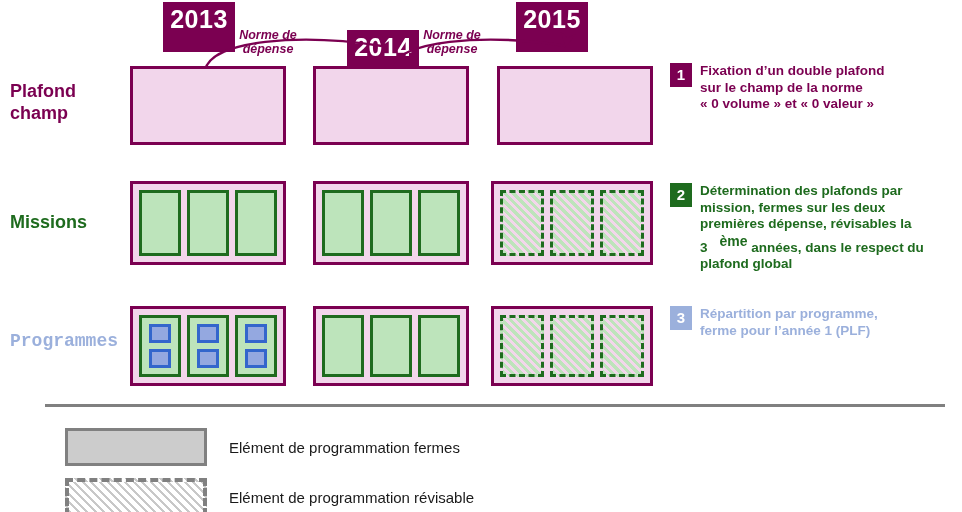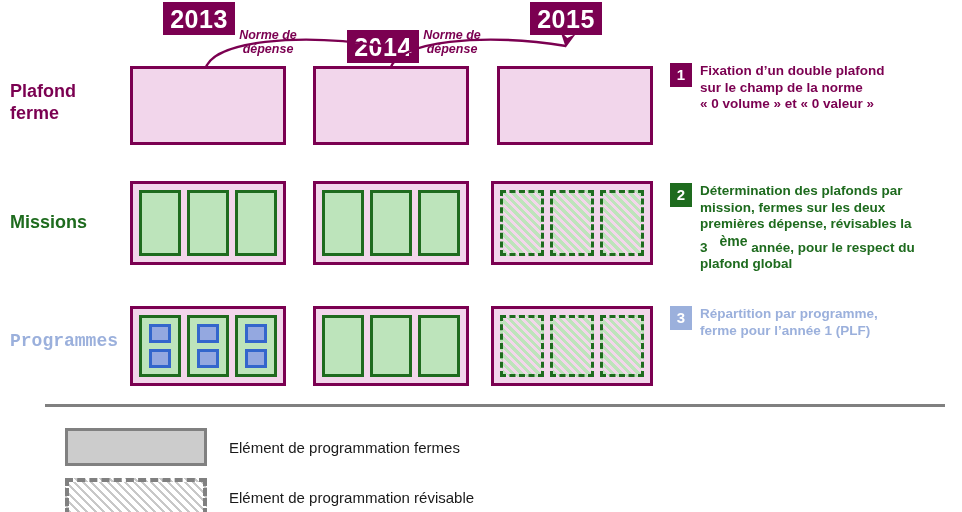--- a/index.html
+++ b/index.html
@@ -4,21 +4,21 @@
 <style>
   html,body{margin:0;padding:0;background:#ffffff;}
   body{width:962px;height:512px;position:relative;overflow:hidden;
        font-family:"Liberation Sans","DejaVu Sans",sans-serif;}
 
   .stage{position:absolute;inset:0;}
 
   
   .year-chip{position:absolute;background:#7B0051;color:#ffffff;
              font-weight:bold;font-size:25px;line-height:34px;
-             text-align:center;letter-spacing:.5px;height:33px;width:72px;}
+             text-align:center;letter-spacing:.5px;height:50px;width:72px;}
 
   
   .norme-label{position:absolute;color:#7B0051;font-style:italic;
                font-weight:bold;font-size:12.5px;line-height:14px;
                text-align:center;width:110px;}
 
   
   .row-label{position:absolute;font-weight:bold;font-size:18px;line-height:22px;}
   .row-label.plafond{color:#7B0051;}
   .row-label.missions{color:#1E6B1E;}
@@ -75,21 +75,21 @@
   svg.arrows{position:absolute;left:0;top:0;width:962px;height:80px;
              overflow:visible;pointer-events:none;}
 </style>
 </head>
 <body>
 
 <div class="stage">
 
   <div class="year-chip" style="left:163px;top:2px;">2013</div>
   <div class="year-chip" style="left:347px;top:2px;margin-top:28px;">2014</div>
-  <div class="year-chip" style="left:530px;top:2px;">2015</div>
+  <div class="year-chip" style="left:516px;top:2px;">2015</div>
 
   <svg class="arrows" viewBox="0 0 962 80">
     <defs>
       <marker id="ah" markerWidth="7" markerHeight="7" refX="3.2" refY="5.6" orient="auto" markerUnits="strokeWidth">
         <path d="M0,0 L3.2,6.2 L6.4,0 L3.2,2.2 Z" fill="#7B0051"></path>
       </marker>
     </defs>
     <path d="M205,70 C212,40 300,33 382,46" fill="none" stroke="#7B0051" stroke-width="2.4" marker-end="url(#ah)"></path>
     <path d="M390,70 C396,40 485,33 566,46" fill="none" stroke="#7B0051" stroke-width="2.4" marker-end="url(#ah)"></path>
   </svg>
@@ -98,21 +98,21 @@
     <div>Norme de</div>
     <div>dépense</div>
   </div>
   <div class="norme-label" style="left:397px;top:28px;">
     <div>Norme de</div>
     <div>dépense</div>
   </div>
 
   <div class="row-label plafond" style="left:10px;top:80px;">
     <div>Plafond</div>
-    <div>ferme</div>
+    <div>champ</div>
   </div>
   <div class="row-label missions" style="left:10px;top:211px;">Missions</div>
   <div class="row-label programmes" style="left:10px;top:330px;">Programmes</div>
 
   <div class="pbox" style="left:130px;top:66px;width:156px;height:79px;"></div>
   <div class="pbox" style="left:313px;top:66px;width:156px;height:79px;"></div>
   <div class="pbox" style="left:497px;top:66px;width:156px;height:79px;"></div>
 
   <div class="pbox" style="left:130px;top:181px;width:156px;height:84px;">
     <div class="subrow">
@@ -181,21 +181,21 @@
       <div>« 0 volume » et « 0 valeur »</div>
     </div>
   </div>
 
   <div class="note note2" style="left:670px;top:183px;">
     <div class="badge b2">2</div>
     <div class="note-text">
       <div>Détermination des plafonds par</div>
       <div>mission, fermes sur les deux</div>
       <div>premières dépense, révisables la</div>
-      <div><span>3</span><sup>ème</sup><span> année, pour le respect du</span></div>
+      <div><span>3</span><sup>ème</sup><span> années, dans le respect du</span></div>
       <div>plafond global</div>
     </div>
   </div>
 
   <div class="note note3" style="left:670px;top:306px;">
     <div class="badge b3">3</div>
     <div class="note-text">
       <div>Répartition par programme,</div>
       <div>ferme pour l’année 1 (PLF)</div>
     </div>

